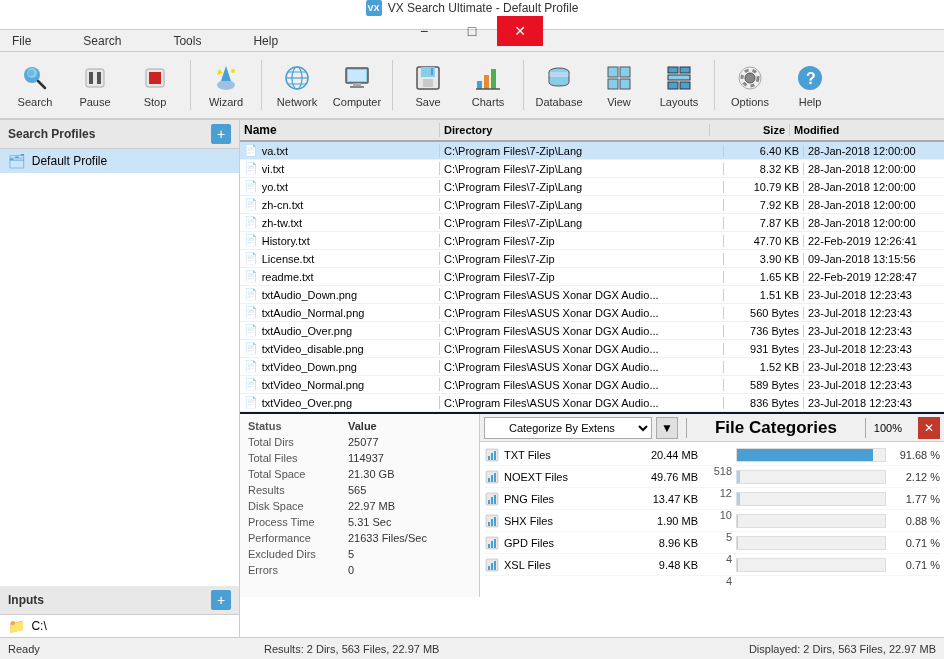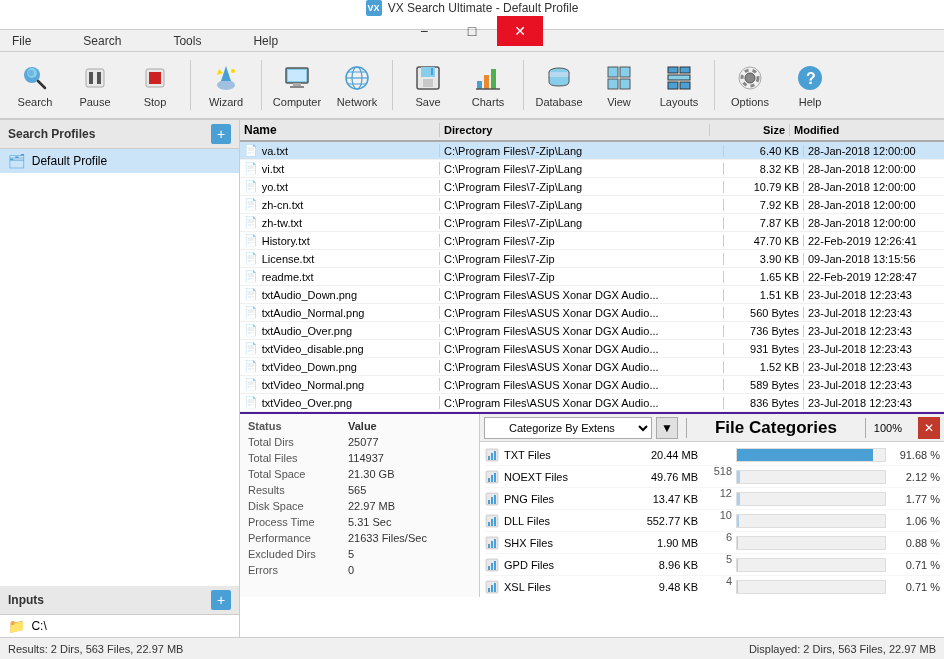--- a/index.html
+++ b/index.html
@@ -54,21 +54,21 @@
     .col-dir { white-space: nowrap; overflow: hidden; text-overflow: ellipsis; font-size: 11px; }
     .col-size { font-size: 11px; text-align: right; }
     .col-modified { font-size: 11px; }
 
     
     .file-list::-webkit-scrollbar { width: 14px; }
     .file-list::-webkit-scrollbar-track { background: #f0f0f0; }
     .file-list::-webkit-scrollbar-thumb { background: #c0c0c0; border: 3px solid #f0f0f0; border-radius: 3px; }
 
     
-    .status-panel { height: 185px; border-top: 2px solid #4c1d95; display: flex; }
+    .status-panel { height: 185px; border-top: 2px solid #0f172a; display: flex; }
     .status-left { width: 240px; min-width: 240px; border-right: 1px solid #ccc; padding: 4px; background: #fafafa; }
     .status-row { display: flex; padding: 2px 4px; font-size: 11px; }
     .status-label { width: 100px; color: #555; }
     .status-value { color: #333; font-weight: 500; }
 
     .charts-panel { flex: 1; display: flex; flex-direction: column; background: white; }
     .charts-toolbar { display: flex; align-items: center; padding: 3px 4px; border-bottom: 1px solid #ccc; background: #f0f0f0; gap: 4px; height: 28px; }
     .chart-select { width: 168px; height: 22px; border: 1px solid #aaa; background: white; font-size: 11px; padding: 0 20px; }
     .chart-select-arrow { background: #e0e0e0; border: 1px solid #aaa; width: 22px; height: 22px; display: flex; align-items: center; justify-content: center; cursor: pointer; }
     .chart-close-btn { width: 22px; height: 22px; background: #c0392b; color: white; border: none; cursor: pointer; font-size: 12px; display: flex; align-items: center; justify-content: center; }
@@ -156,39 +156,39 @@
         <polygon points="8,6 6,12 12,10" fill="#ffd700"></polygon>
         <circle cx="22" cy="8" r="2" fill="#ffd700"></circle>
       </svg>
     </div>
     <span>Wizard</span>
   </button>
   <div class="toolbar-sep"></div>
   <button class="toolbar-btn">
     <div class="toolbar-icon">
       <svg width="30" height="30" viewBox="0 0 30 30">
-        <rect x="4" y="5" width="22" height="15" rx="1" fill="#87ceeb" stroke="#555" stroke-width="1.5"></rect>
-        <rect x="6" y="7" width="18" height="11" fill="#c8e8ff"></rect>
-        <rect x="11" y="20" width="8" height="3" fill="#aaa"></rect>
-        <rect x="8" y="23" width="14" height="2" fill="#888"></rect>
-      </svg>
-    </div>
-    <span>Computer</span>
-  </button>
-  <button class="toolbar-btn">
-    <div class="toolbar-icon">
-      <svg width="30" height="30" viewBox="0 0 30 30">
         <circle cx="15" cy="15" r="11" fill="none" stroke="#4a9fd4" stroke-width="1.5"></circle>
         <ellipse cx="15" cy="15" rx="5" ry="11" fill="none" stroke="#4a9fd4" stroke-width="1.2"></ellipse>
         <line x1="4" y1="15" x2="26" y2="15" stroke="#4a9fd4" stroke-width="1.2"></line>
         <line x1="6" y1="9" x2="24" y2="9" stroke="#4a9fd4" stroke-width="1"></line>
         <line x1="6" y1="21" x2="24" y2="21" stroke="#4a9fd4" stroke-width="1"></line>
       </svg>
     </div>
     <span>Network</span>
+  </button>
+  <button class="toolbar-btn">
+    <div class="toolbar-icon">
+      <svg width="30" height="30" viewBox="0 0 30 30">
+        <rect x="4" y="5" width="22" height="15" rx="1" fill="#87ceeb" stroke="#555" stroke-width="1.5"></rect>
+        <rect x="6" y="7" width="18" height="11" fill="#c8e8ff"></rect>
+        <rect x="11" y="20" width="8" height="3" fill="#aaa"></rect>
+        <rect x="8" y="23" width="14" height="2" fill="#888"></rect>
+      </svg>
+    </div>
+    <span>Computer</span>
   </button>
   <div class="toolbar-sep"></div>
   <button class="toolbar-btn">
     <div class="toolbar-icon">
       <svg width="30" height="30" viewBox="0 0 30 30">
         <rect x="4" y="4" width="22" height="22" rx="2" fill="#e8e8e8" stroke="#555" stroke-width="1.5"></rect>
         <rect x="8" y="4" width="14" height="10" fill="#87ceeb"></rect>
         <rect x="10" y="16" width="10" height="8" fill="#c8c8c8"></rect>
         <rect x="18" y="5" width="2" height="7" fill="#4a9fd4"></rect>
       </svg>
@@ -546,81 +546,65 @@
   </div>
             <div class="chart-row">
     <div class="chart-row-icon">
       <svg width="14" height="14" viewBox="0 0 14 14">
         <rect x="1" y="1" width="12" height="12" rx="1" fill="#e8e8e8" stroke="#aaa" stroke-width="0.5"></rect>
         <rect x="3" y="8" width="2" height="4" fill="#4a9fd4"></rect>
         <rect x="6" y="5" width="2" height="7" fill="#4a9fd4"></rect>
         <rect x="9" y="3" width="2" height="9" fill="#4a9fd4"></rect>
       </svg>
     </div>
-    <div class="chart-row-label">DLL Files</div>
-    <div class="chart-row-size">552.77 KB</div>
-    <div class="chart-row-count">6</div>
+    <div class="chart-row-label">SHX Files</div>
+    <div class="chart-row-size">1.90 MB</div>
+    <div class="chart-row-count">5</div>
     <div class="chart-row-bar-container">
-      <div class="chart-row-bar" style="width:1.06%; background:#a8d0f0;"></div>
-    </div>
-    <div class="chart-row-pct">1.06 %</div>
+      <div class="chart-row-bar" style="width:0.88%; background:#a8d0f0;"></div>
+    </div>
+    <div class="chart-row-pct">0.88 %</div>
   </div>
             <div class="chart-row">
     <div class="chart-row-icon">
       <svg width="14" height="14" viewBox="0 0 14 14">
         <rect x="1" y="1" width="12" height="12" rx="1" fill="#e8e8e8" stroke="#aaa" stroke-width="0.5"></rect>
         <rect x="3" y="8" width="2" height="4" fill="#4a9fd4"></rect>
         <rect x="6" y="5" width="2" height="7" fill="#4a9fd4"></rect>
         <rect x="9" y="3" width="2" height="9" fill="#4a9fd4"></rect>
       </svg>
     </div>
-    <div class="chart-row-label">SHX Files</div>
-    <div class="chart-row-size">1.90 MB</div>
-    <div class="chart-row-count">5</div>
+    <div class="chart-row-label">GPD Files</div>
+    <div class="chart-row-size">8.96 KB</div>
+    <div class="chart-row-count">4</div>
     <div class="chart-row-bar-container">
-      <div class="chart-row-bar" style="width:0.88%; background:#a8d0f0;"></div>
-    </div>
-    <div class="chart-row-pct">0.88 %</div>
+      <div class="chart-row-bar" style="width:0.71%; background:#a8d0f0;"></div>
+    </div>
+    <div class="chart-row-pct">0.71 %</div>
   </div>
             <div class="chart-row">
     <div class="chart-row-icon">
       <svg width="14" height="14" viewBox="0 0 14 14">
         <rect x="1" y="1" width="12" height="12" rx="1" fill="#e8e8e8" stroke="#aaa" stroke-width="0.5"></rect>
         <rect x="3" y="8" width="2" height="4" fill="#4a9fd4"></rect>
         <rect x="6" y="5" width="2" height="7" fill="#4a9fd4"></rect>
         <rect x="9" y="3" width="2" height="9" fill="#4a9fd4"></rect>
       </svg>
     </div>
-    <div class="chart-row-label">GPD Files</div>
-    <div class="chart-row-size">8.96 KB</div>
-    <div class="chart-row-count">4</div>
-    <div class="chart-row-bar-container">
-      <div class="chart-row-bar" style="width:0.71%; background:#a8d0f0;"></div>
-    </div>
-    <div class="chart-row-pct">0.71 %</div>
-  </div>
-            <div class="chart-row">
-    <div class="chart-row-icon">
-      <svg width="14" height="14" viewBox="0 0 14 14">
-        <rect x="1" y="1" width="12" height="12" rx="1" fill="#e8e8e8" stroke="#aaa" stroke-width="0.5"></rect>
-        <rect x="3" y="8" width="2" height="4" fill="#4a9fd4"></rect>
-        <rect x="6" y="5" width="2" height="7" fill="#4a9fd4"></rect>
-        <rect x="9" y="3" width="2" height="9" fill="#4a9fd4"></rect>
-      </svg>
-    </div>
     <div class="chart-row-label">XSL Files</div>
     <div class="chart-row-size">9.48 KB</div>
     <div class="chart-row-count">4</div>
     <div class="chart-row-bar-container">
       <div class="chart-row-bar" style="width:0.71%; background:#a8d0f0;"></div>
     </div>
     <div class="chart-row-pct">0.71 %</div>
   </div>
           </div>
       </div>
     </div>
   </div>
 </div>
 
 <div class="status-bar">
+  <span class="status-bar-left">Ready</span>
   <span>Results: 2 Dirs, 563 Files, 22.97 MB</span>
   <span style="margin-left:auto;">Displayed: 2 Dirs, 563 Files, 22.97 MB</span>
 </div>
 
 </body></html>

